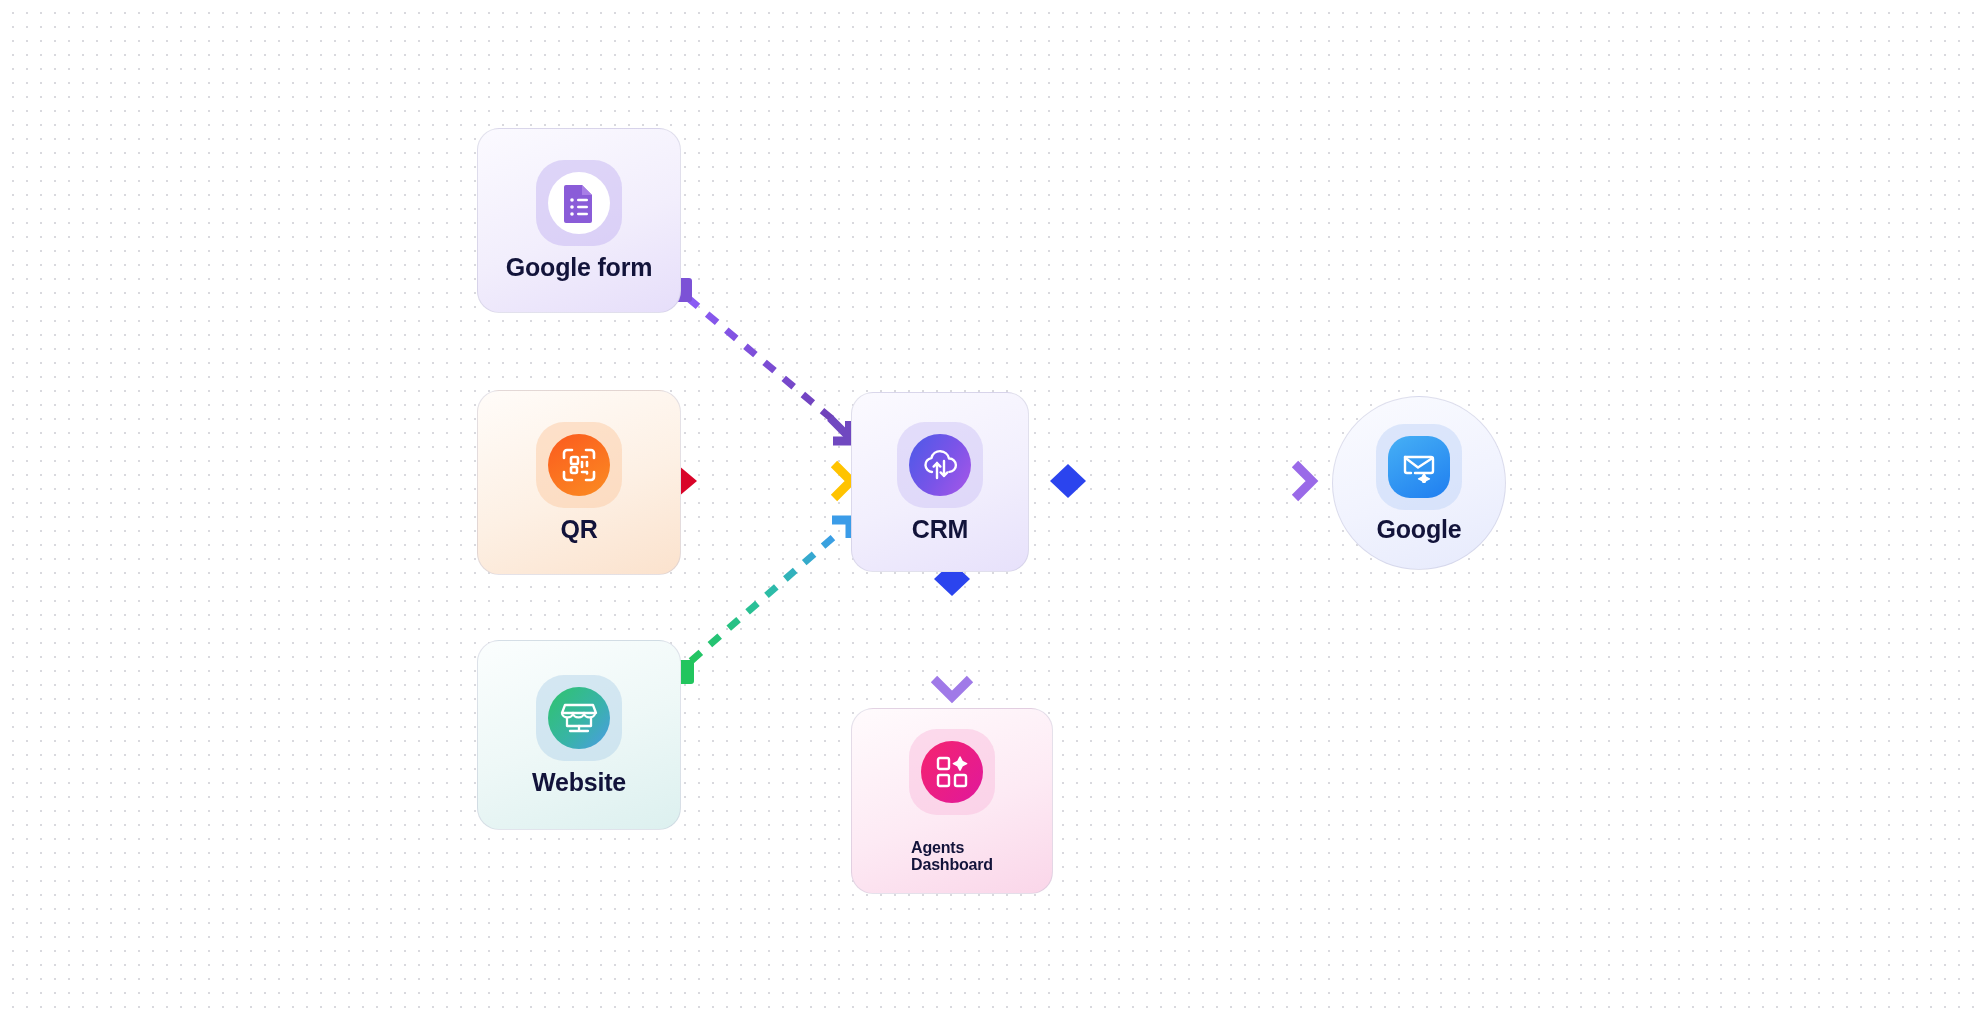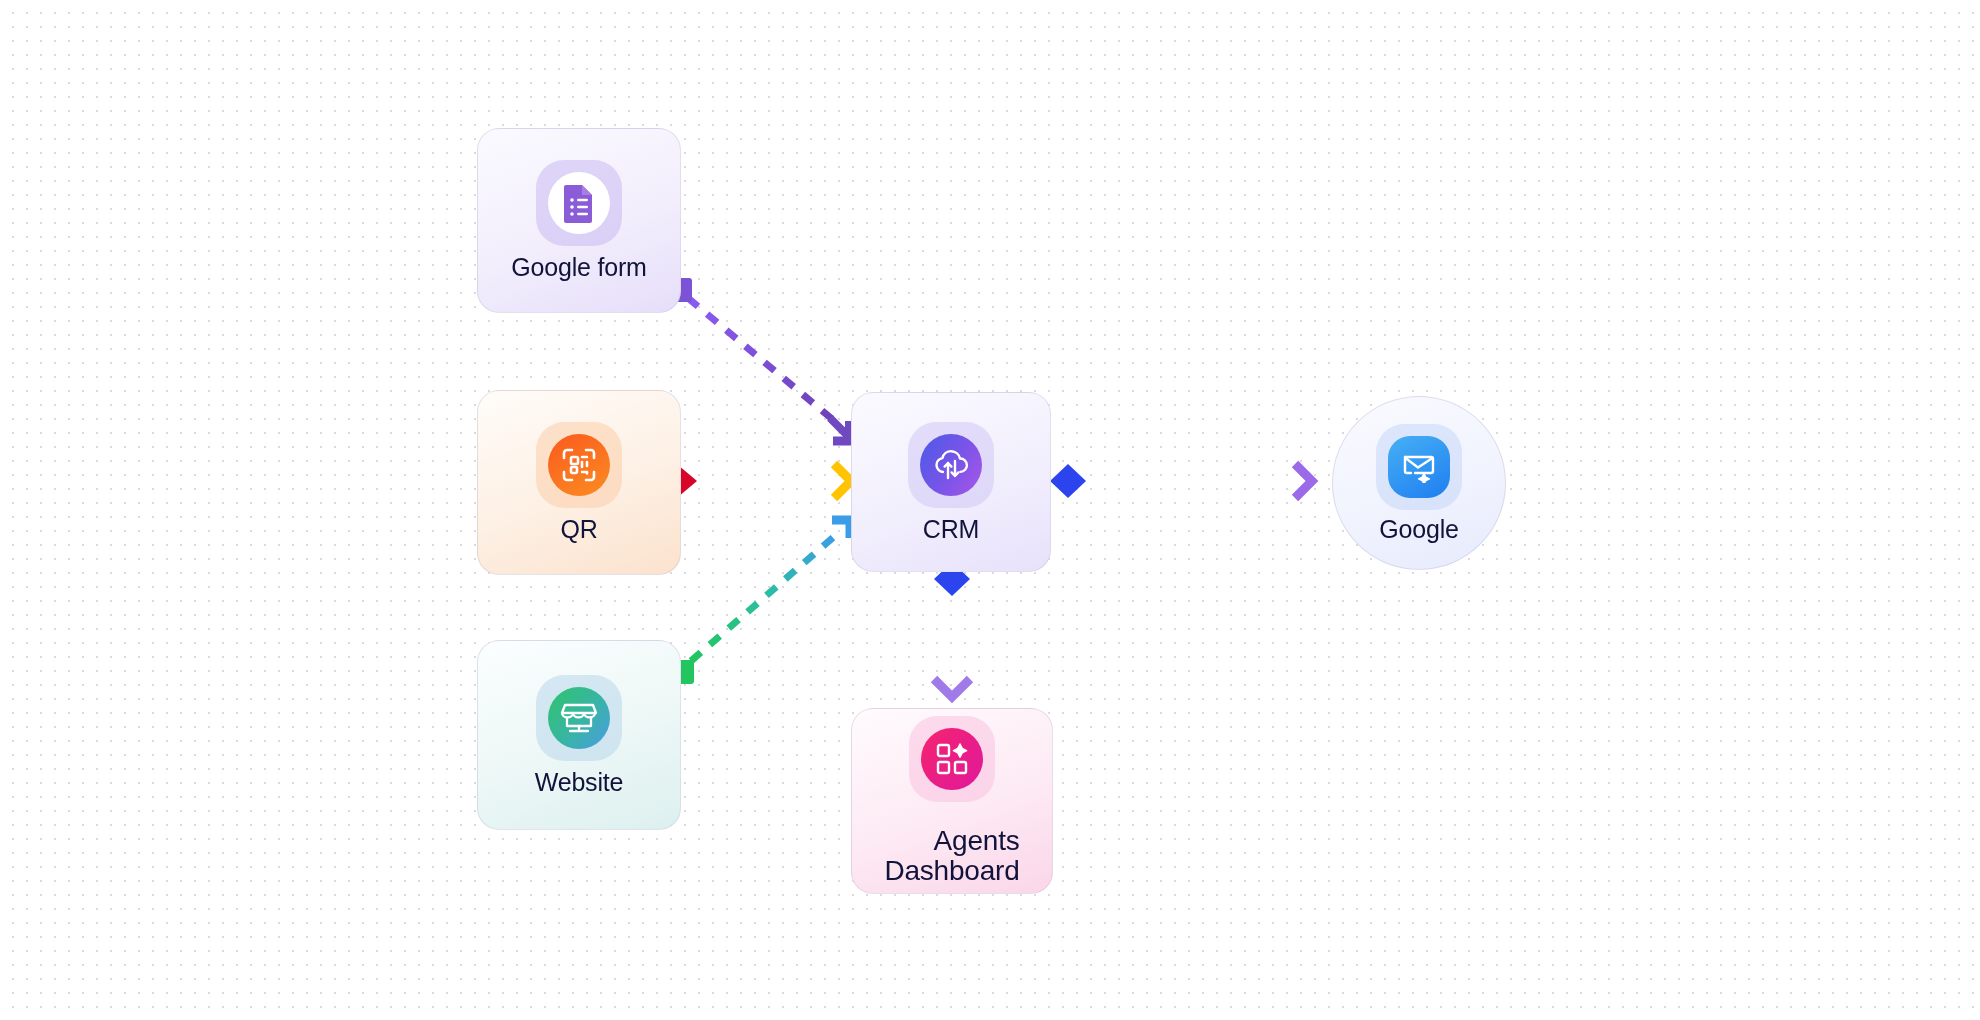--- a/index.html
+++ b/index.html
@@ -55,23 +55,23 @@
     display: flex;
     align-items: center;
     justify-content: center;
   }
   .icon-badge.squircle { border-radius: 22px; }
   .icon-badge.white-disc { background: #ffffff; }
 
   .node-label {
     margin-top: 8px;
     font-size: 25px;
-    font-weight: 400;
+    font-weight: 700;
     color: #12133a;
-    text-align: right;
+    text-align: left;
     line-height: 1.08;
     letter-spacing: -0.2px;
     white-space: pre-line;
   }
 
   
   #node-google-form {
     left: 477px; top: 128px; width: 204px; height: 185px;
     background: linear-gradient(160deg, #fbfaff 0%, #f2eefc 55%, #e6defa 100%);
   }
@@ -85,41 +85,41 @@
   #node-qr .icon-badge { background: linear-gradient(150deg, #fb5a1e 0%, #fb8c22 100%); }
 
   #node-website {
     left: 477px; top: 640px; width: 204px; height: 190px;
     background: linear-gradient(160deg, #fbfefe 0%, #eef8f7 50%, #dcf0ef 100%);
   }
   #node-website .icon-halo { background: rgba(180,212,233,0.50); }
   #node-website .icon-badge { background: linear-gradient(130deg, #2fc46b 0%, #38b4a6 55%, #4b9be6 100%); }
 
   #node-crm {
-    left: 851px; top: 392px; width: 200px; height: 180px;
+    left: 851px; top: 392px; width: 178px; height: 180px;
     background: linear-gradient(160deg, #fbfaff 0%, #f2effd 55%, #e7e1fb 100%);
   }
   #node-crm .icon-halo { background: rgba(205,196,246,0.50); }
   #node-crm .icon-badge { background: linear-gradient(120deg, #4b5ae8 0%, #7b54e8 55%, #a857e8 100%); }
 
   #node-email {
     left: 1332px; top: 396px; width: 174px; height: 174px;
     background: linear-gradient(160deg, #fafbff 0%, #f1f3fe 55%, #e6eafc 100%);
   }
   #node-email .icon-halo { background: rgba(196,215,248,0.55); }
   #node-email .icon-badge { background: linear-gradient(150deg, #46b0f5 0%, #1f7ef0 100%); }
   #node-email .node-label { margin-top: 6px; }
 
   #node-agents {
     left: 851px; top: 708px; width: 202px; height: 186px;
     background: linear-gradient(160deg, #fffbfd 0%, #fdeaf4 55%, #fad6e9 100%);
   }
   #node-agents .icon-halo { background: rgba(249,190,221,0.50); }
   #node-agents .icon-badge { background: linear-gradient(130deg, #f5246e 0%, #e0189c 100%); }
-  #node-agents .node-label { font-size: 28px; margin-top: 24px; }
+  #node-agents .node-label { font-size: 16px; margin-top: 24px; }
 </style>
 </head>
 <body>
 
 <div id="canvas">
 
   <svg id="edges" viewBox="0 0 1980 1020">
     <defs>
       <linearGradient id="g-gform" x1="0" y1="0" x2="1" y2="1">
         <stop offset="0%" stop-color="#8b5cf6"></stop>

